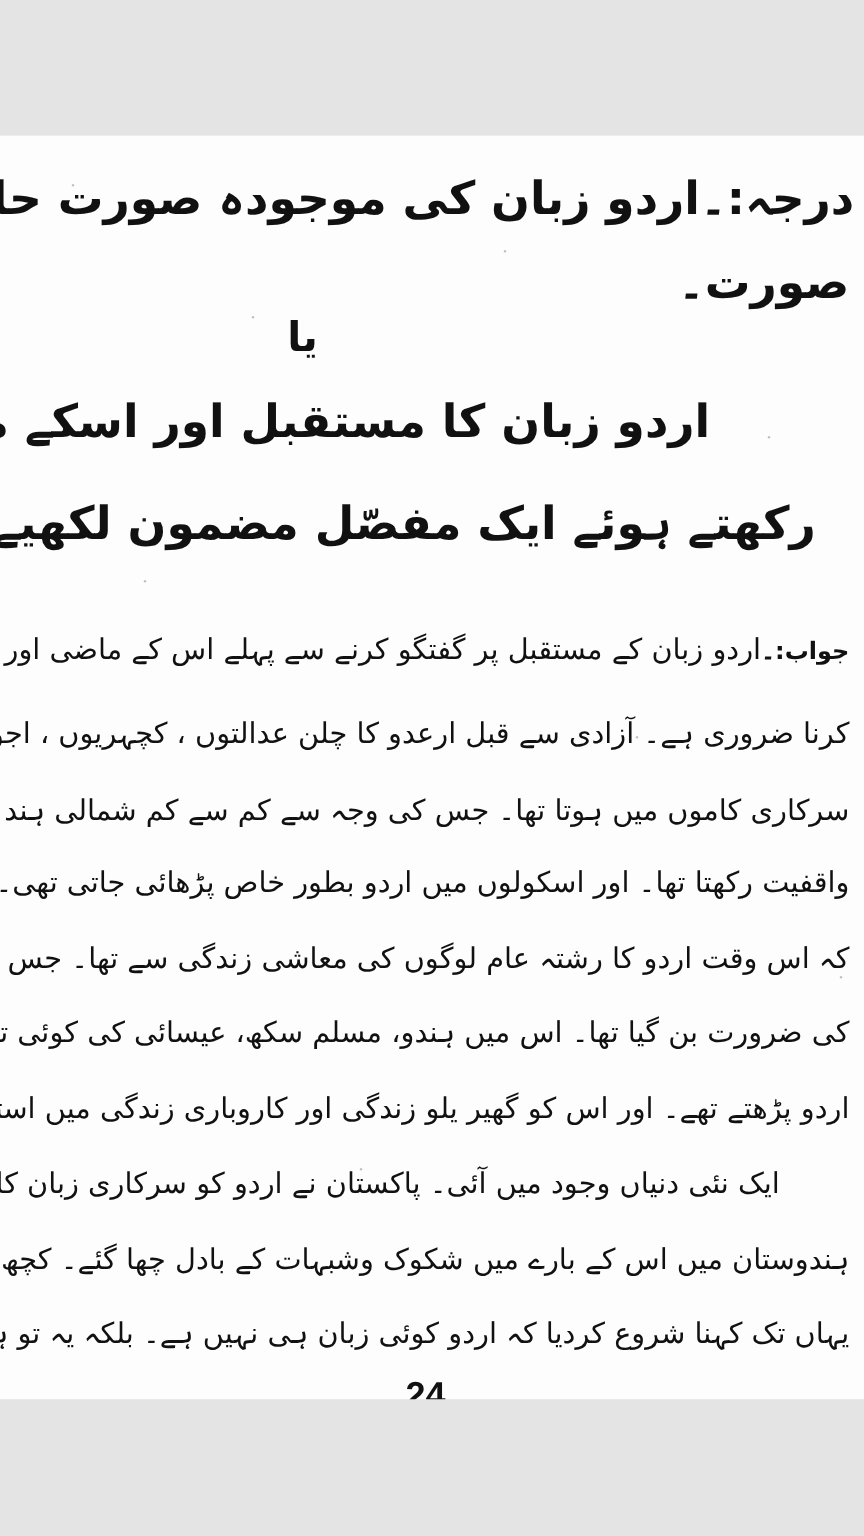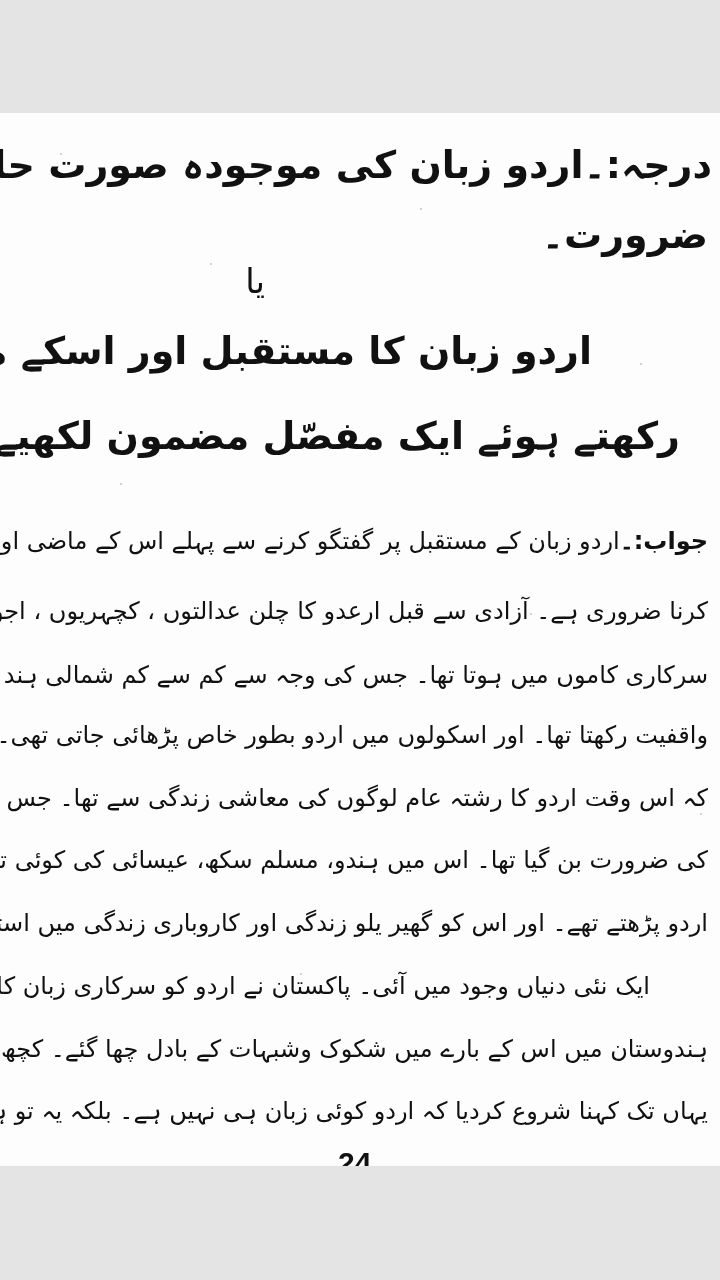--- a/index.html
+++ b/index.html
@@ -43,28 +43,28 @@
     unicode-bidi: embed;
     font-family: "DejaVu Sans", sans-serif;
   }
   .q-line {
     font-size: 38px;
     font-weight: bold;
     line-height: 60px;
   }
   .or {
     font-size: 34px;
-    font-weight: normal;
+    font-weight: bold;
   }
   .body-line {
     font-size: 24px;
     line-height: 40px;
   }
   .answer-label {
-    font-size: 24px;
+    font-size: 20px;
     font-weight: bold;
   }
   .page-number {
     position: absolute;
     left: 338px;
     top: 1035px;
     font-family: Liberation Sans, sans-serif;
     font-size: 30px;
     font-weight: bold;
     direction: ltr;
@@ -83,21 +83,21 @@
     <span class="speck" style="left:420px;top:95px"></span>
     <span class="speck" style="left:640px;top:250px"></span>
     <span class="speck" style="left:120px;top:370px"></span>
     <span class="speck" style="left:530px;top:500px"></span>
     <span class="speck" style="left:300px;top:860px"></span>
     <span class="speck" style="left:700px;top:700px"></span>
 
     <div class="line q-line" style="top:22px;right:8px">
       <span>درجہ:۔</span><span>اردو زبان کی موجودہ صورت حال پر ایک نو</span>
     </div>
-    <div class="line q-line" style="top:92px;right:12px">ضرورت۔</div>
+    <div class="line q-line" style="top:92px;right:12px">صورت۔</div>
     <div class="line or" style="top:148px;right:455px">یا</div>
 
     <div class="line q-line" style="top:208px;right:128px">اردو زبان   کا مستقبل اور اسکے مسائل کو درپیش</div>
     <div class="line q-line" style="top:293px;right:40px">رکھتے ہوئے ایک مفصّل مضمون لکھیے۔</div>
 
     <div class="line body-line" style="top:408px;right:12px">
       <span class="answer-label">جواب:۔</span><span>اردو زبان کے مستقبل پر گفتگو کرنے سے پہلے اس کے ماضی اور حال پر غ</span>
     </div>
     <div class="line body-line" style="top:478px;right:12px">کرنا ضروری ہے۔ آزادی سے قبل ارعدو کا چلن عدالتوں ، کچہریوں ، اجور دوسر</div>
     <div class="line body-line" style="top:542px;right:12px">سرکاری کاموں میں ہوتا تھا۔ جس کی وجہ سے کم سے کم شمالی ہند میں ہر شخص اردو</div>

